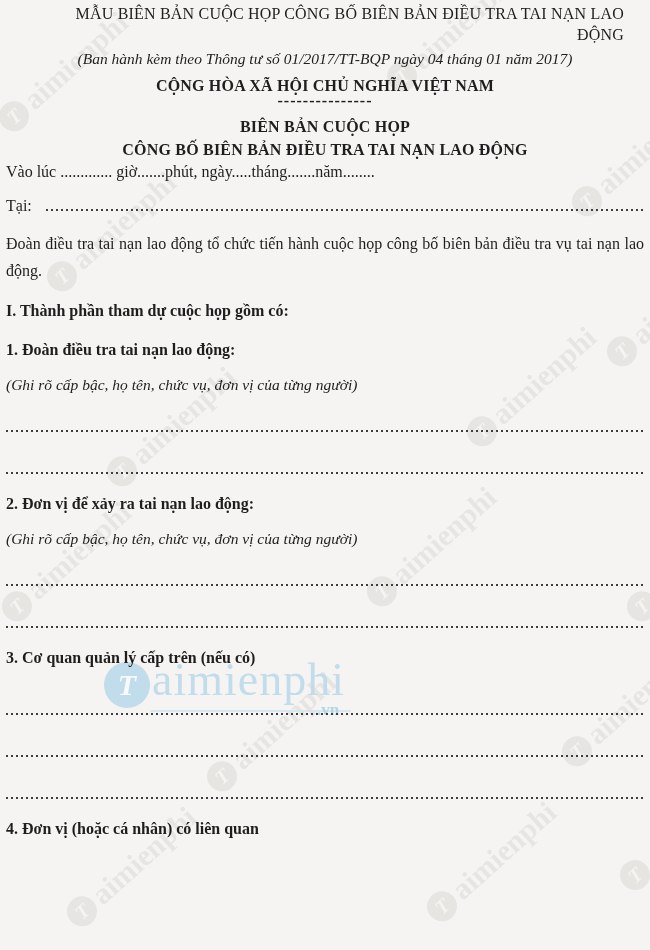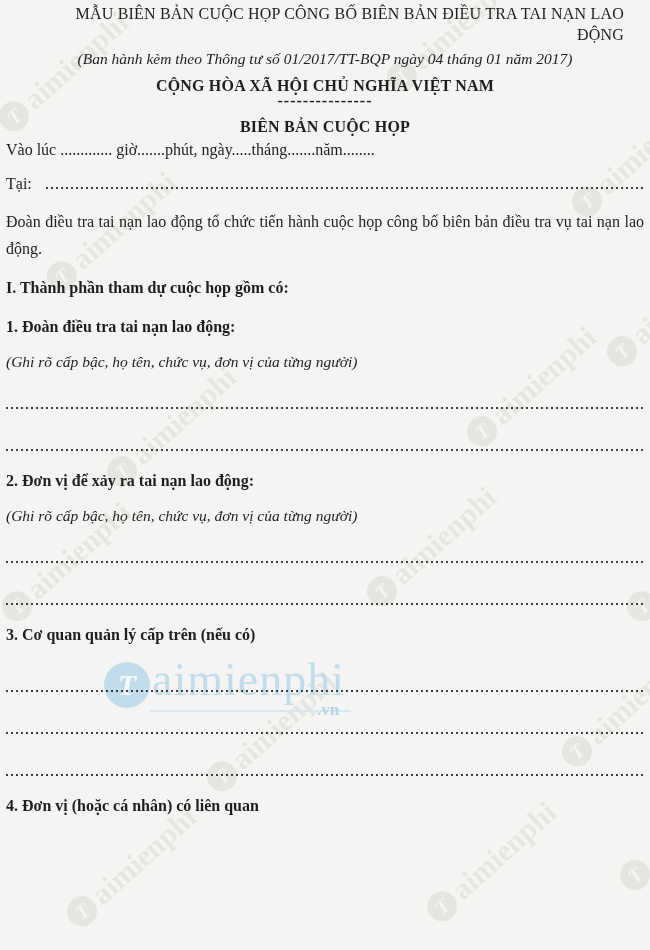--- a/index.html
+++ b/index.html
@@ -148,20 +148,21 @@
 </div>
 
 <div class="content">
   <h1 class="form-title">MẪU BIÊN BẢN CUỘC HỌP CÔNG BỐ BIÊN BẢN ĐIỀU TRA TAI NẠN LAO ĐỘNG</h1>
   <p class="issued">(Ban hành kèm theo Thông tư số 01/2017/TT-BQP ngày 04 tháng 01 năm 2017)</p>
   <p class="republic">CỘNG HÒA XÃ HỘI CHỦ NGHĨA VIỆT NAM</p>
   <p class="sep">---------------</p>
 
   <h2 class="doc-title">
     <span>BIÊN BẢN CUỘC HỌP</span><br>
+    <span>CÔNG BỐ BIÊN BẢN ĐIỀU TRA TAI NẠN LAO ĐỘNG</span>
   </h2>
 
   <p class="time-line">Vào lúc ............. giờ.......phút, ngày.....tháng.......năm........</p>
 
   <div class="loc-line">
     <span class="loc-label">Tại:</span>
     <span class="dotfill"></span>
   </div>
 
   <p class="intro">Đoàn điều tra tai nạn lao động tổ chức tiến hành cuộc họp công bố biên bản điều tra vụ tai nạn lao động.</p>

